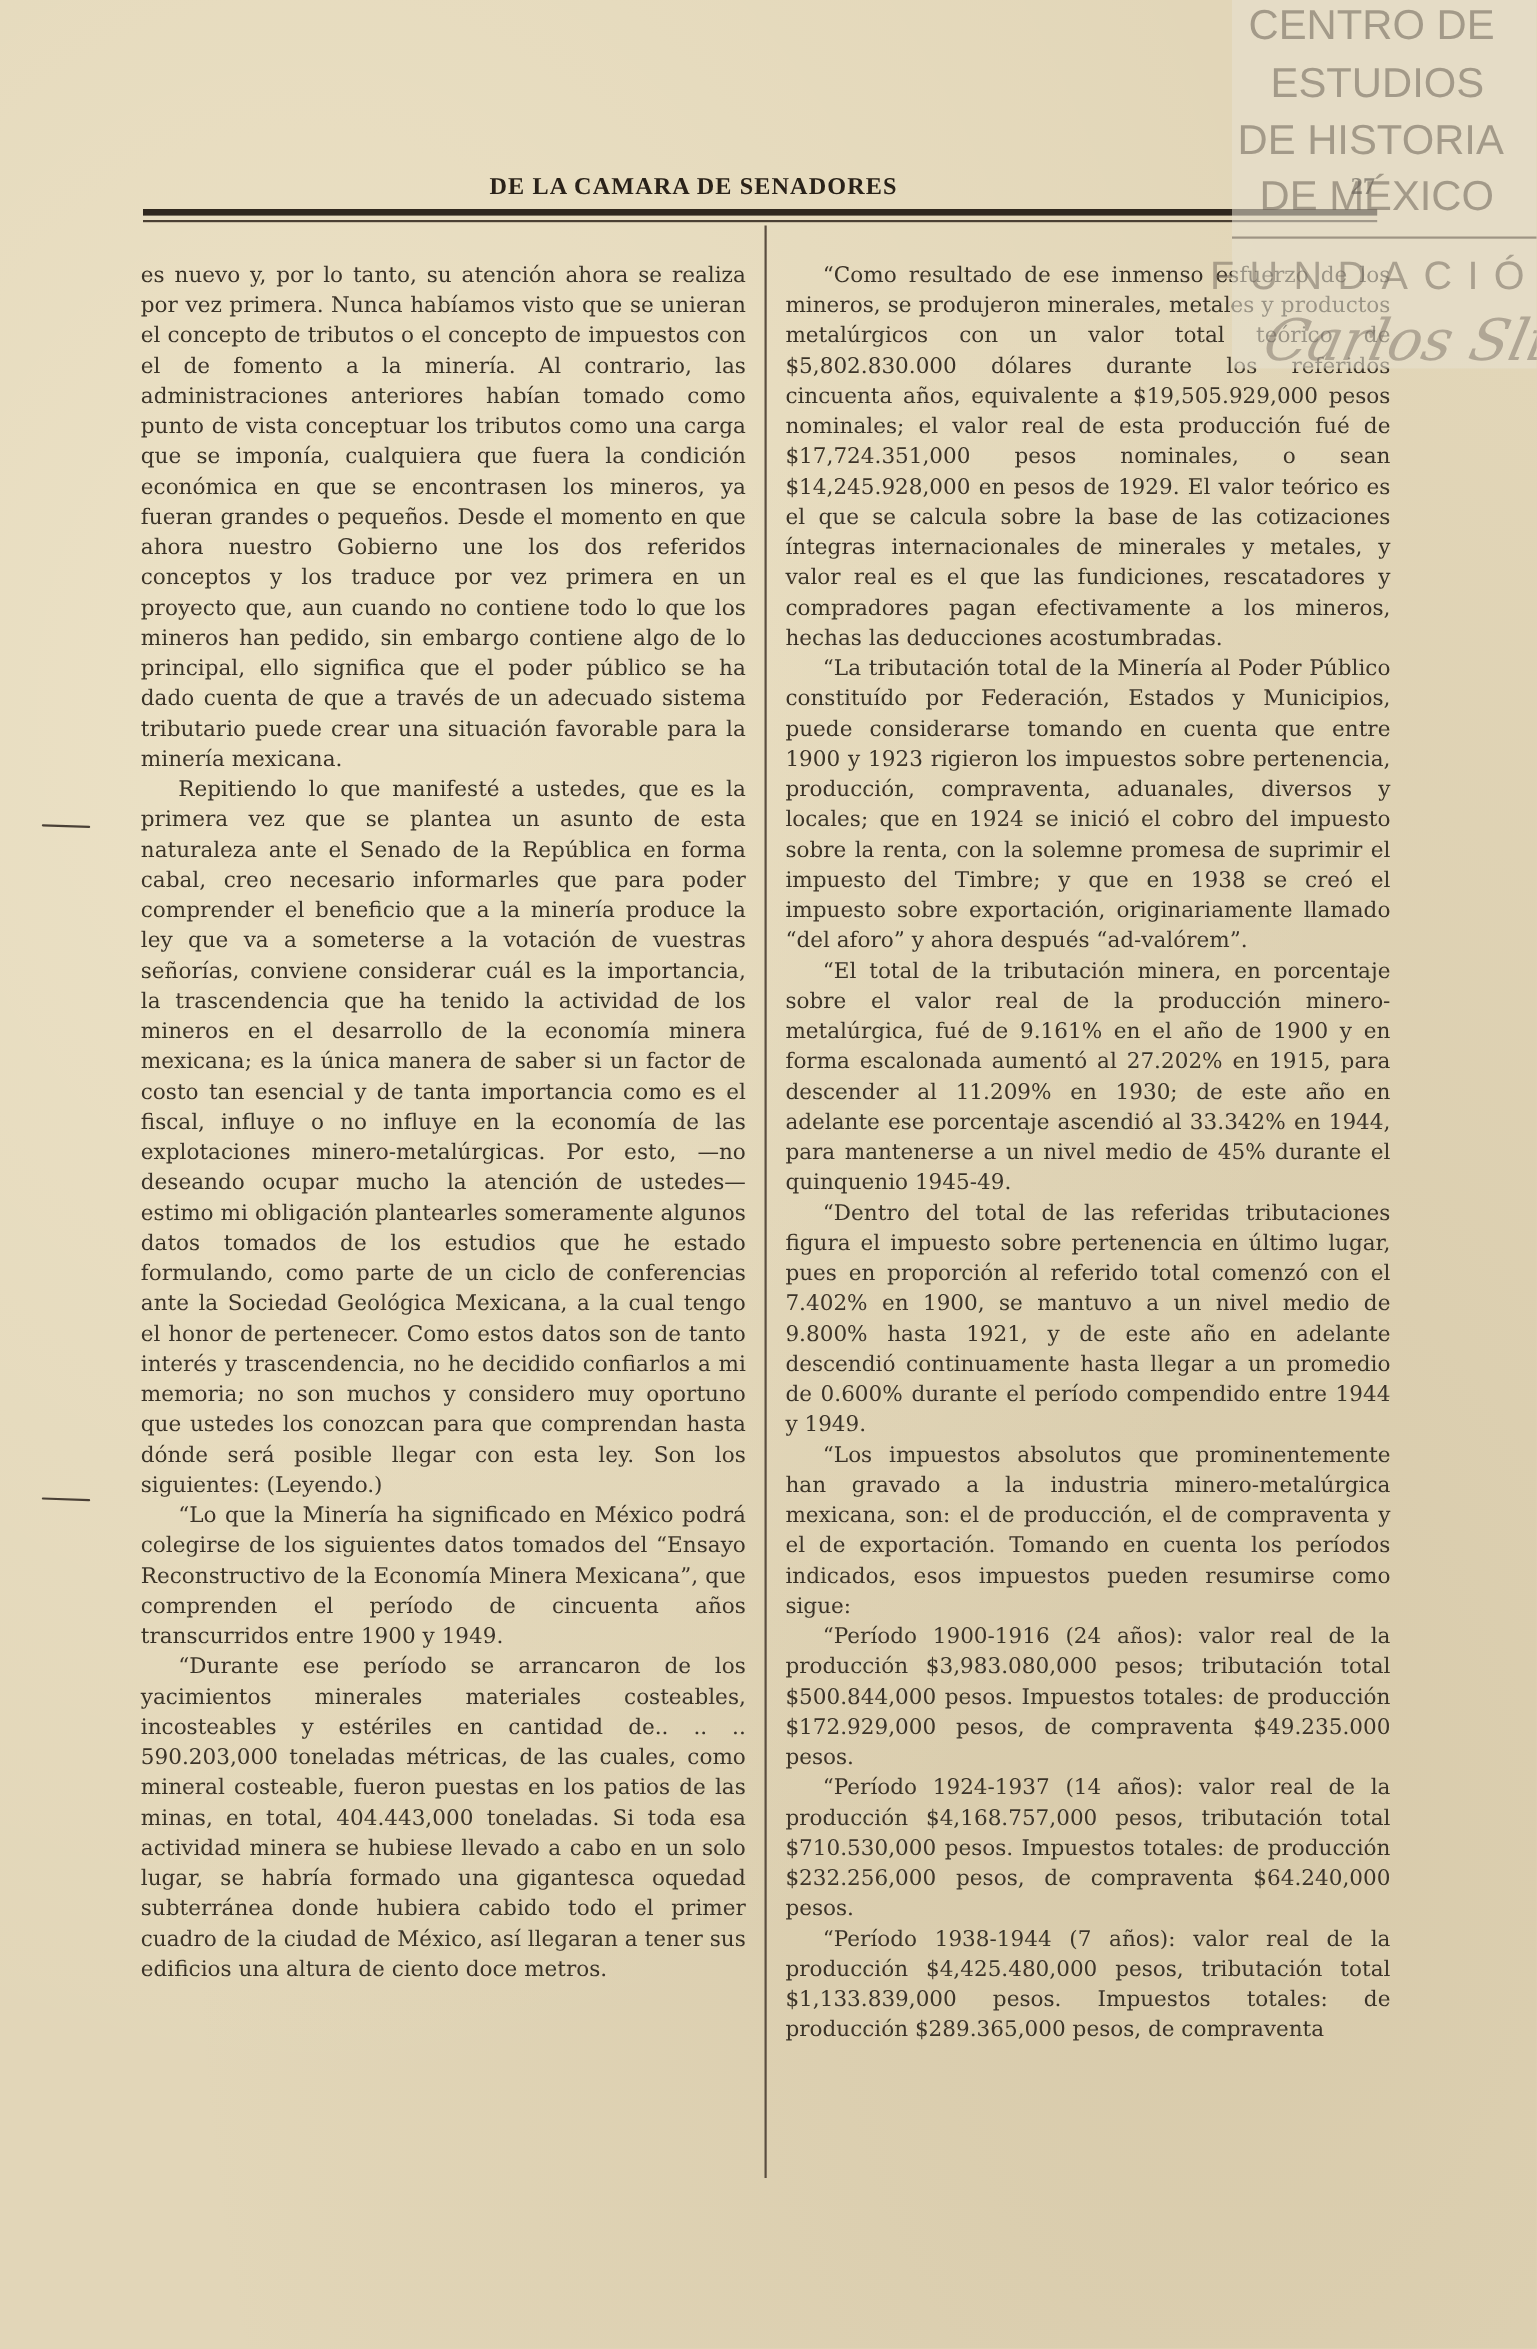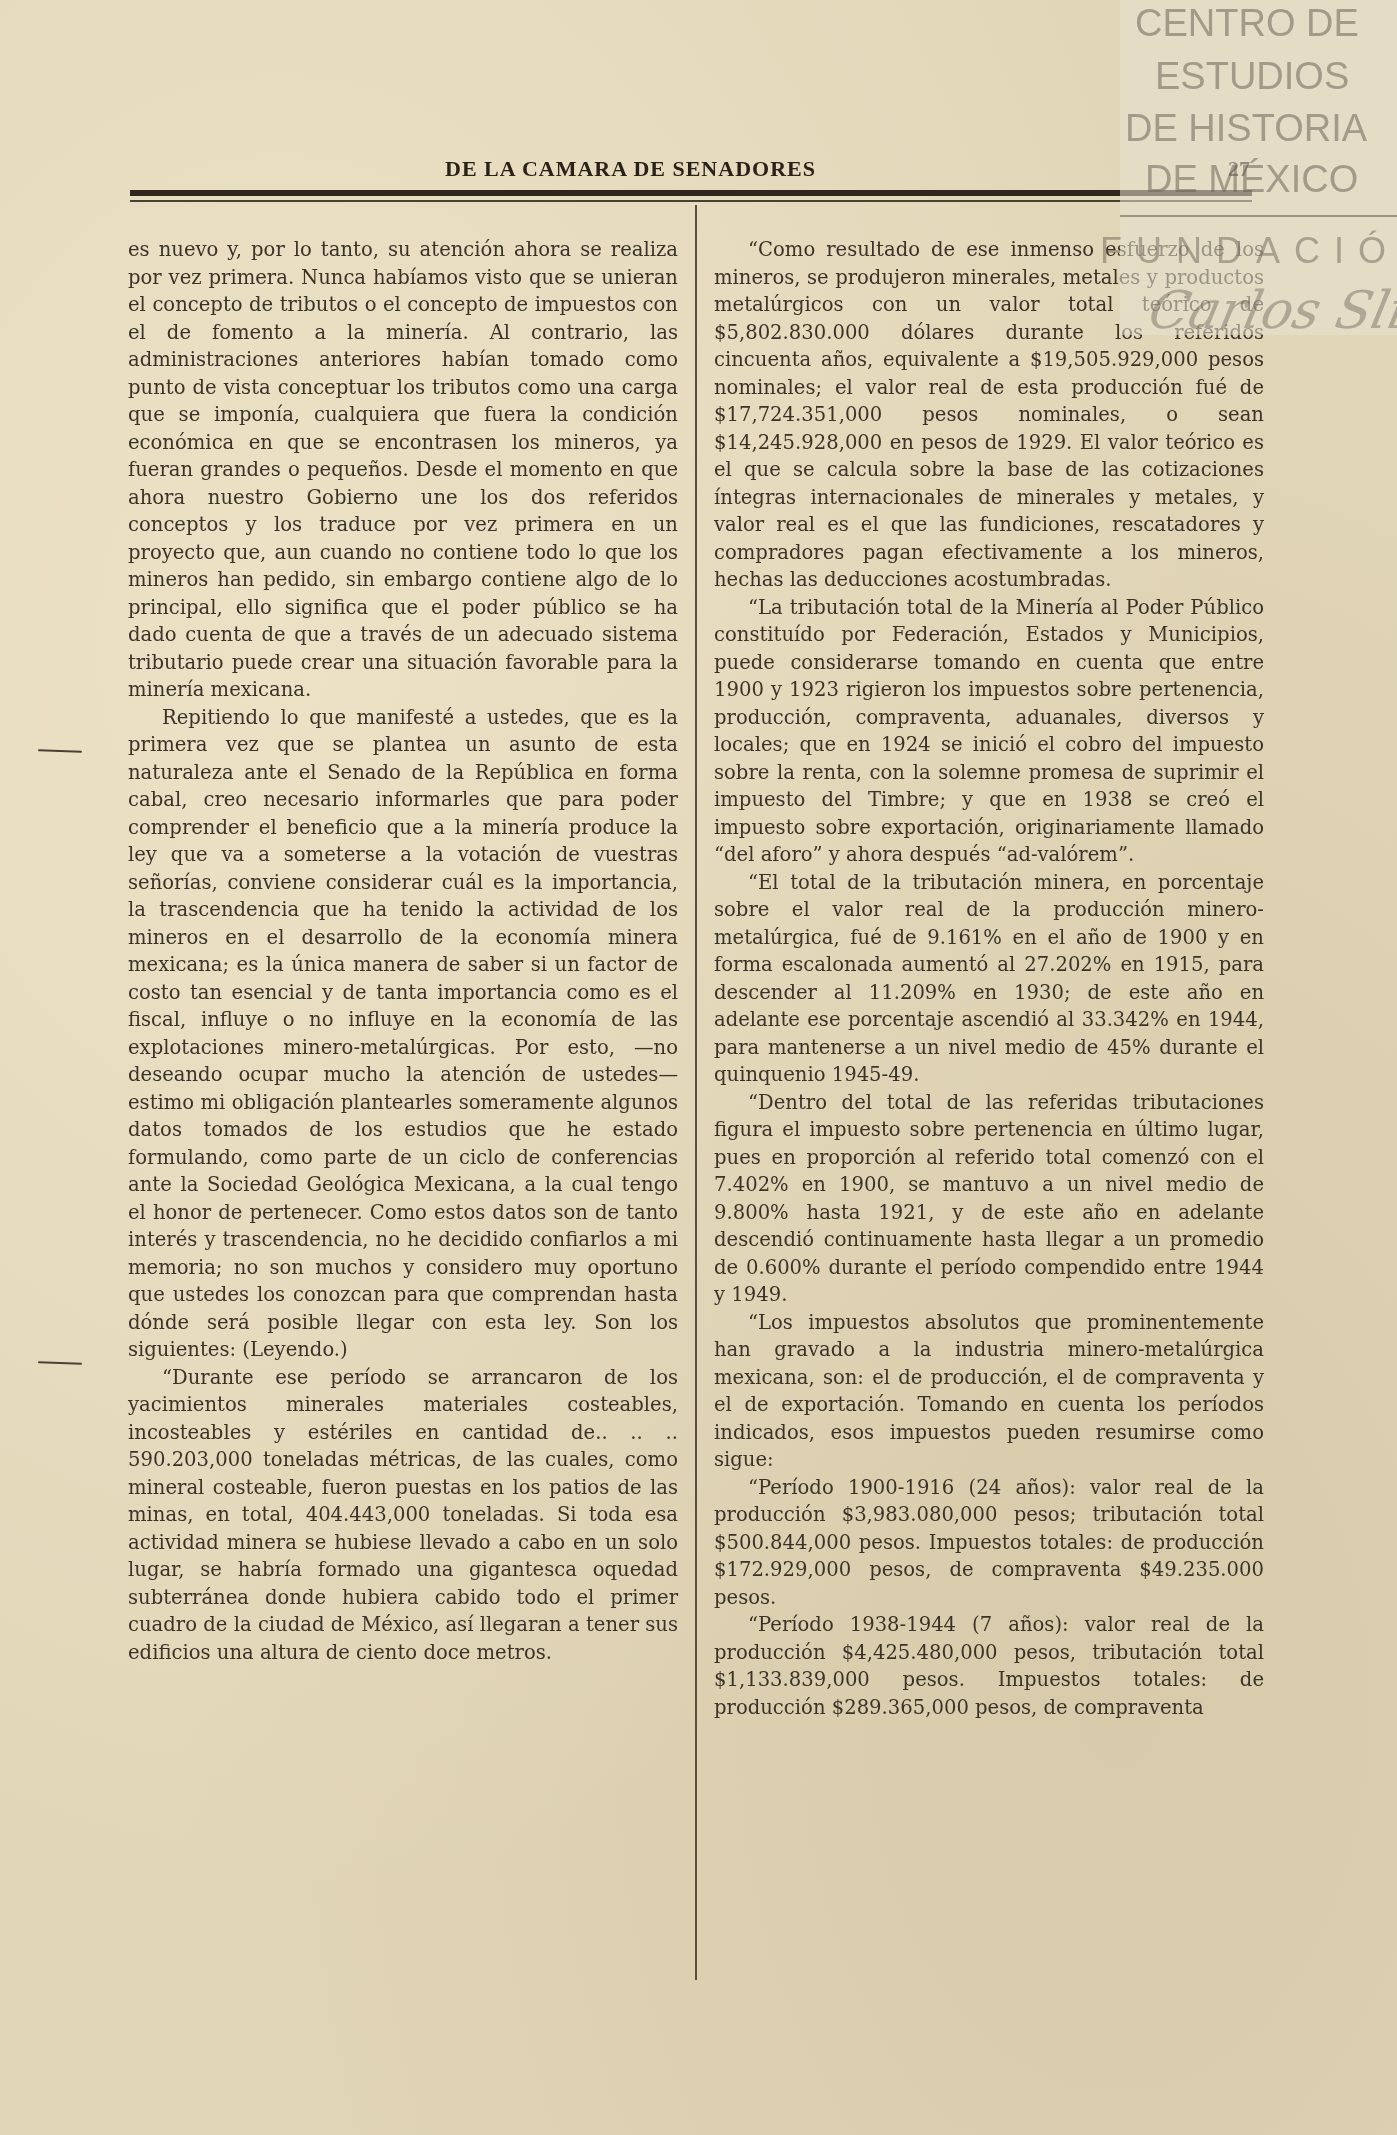--- a/index.html
+++ b/index.html
@@ -77,30 +77,32 @@
   <div class="rule-thick"></div>
   <div class="rule-thin"></div>
   <div class="col-divider"></div>
 
   <div class="margin-mark" style="top:750px;"></div>
   <div class="margin-mark" style="top:1362px;"></div>
 
   <div class="column col-left">
     <p>es nuevo y, por lo tanto, su atención ahora se realiza por vez primera. Nunca habíamos visto que se unieran el concepto de tributos o el concepto de impuestos con el de fomento a la minería. Al contrario, las administraciones anteriores habían tomado como punto de vista conceptuar los tributos como una carga que se imponía, cualquiera que fuera la condición económica en que se encontrasen los mineros, ya fueran grandes o pequeños. Desde el mo­mento en que ahora nuestro Gobierno une los dos referidos conceptos y los traduce por vez primera en un proyecto que, aun cuando no contiene todo lo que los mineros han pedido, sin embargo contiene algo de lo principal, ello significa que el poder público se ha dado cuen­ta de que a través de un adecuado sistema tributario puede crear una situación favora­ble para la minería mexicana.</p>
     <p class="indent">Repitiendo lo que manifesté a ustedes, que es la primera vez que se plantea un asunto de esta naturaleza ante el Senado de la Re­pública en forma cabal, creo necesario infor­marles que para poder comprender el benefi­cio que a la minería produce la ley que va a someterse a la votación de vuestras señorías, conviene considerar cuál es la importancia, la trascendencia que ha tenido la actividad de los mineros en el desarrollo de la economía mi­nera mexicana; es la única manera de saber si un factor de costo tan esencial y de tanta importancia como es el fiscal, influye o no influye en la economía de las explotaciones minero-metalúrgicas. Por esto, —no deseando ocupar mucho la atención de ustedes— estimo mi obligación plantearles someramente algunos datos tomados de los estudios que he estado formulando, como parte de un ciclo de confe­rencias ante la Sociedad Geológica Mexicana, a la cual tengo el honor de pertenecer. Como estos datos son de tanto interés y trascenden­cia, no he decidido confiarlos a mi memoria; no son muchos y considero muy oportuno que ustedes los conozcan para que comprendan has­ta dónde será posible llegar con esta ley. Son los siguientes: (Leyendo.)</p>
+    <p class="indent">“Lo que la Minería ha significado en Mé­xico podrá colegirse de los siguientes datos tomados del “Ensayo Reconstructivo de la Eco­nomía Minera Mexicana”, que comprenden el período de cincuenta años transcurridos entre 1900 y 1949.</p>
     <p class="indent">“Durante ese período se arrancaron de los yacimientos minerales materiales costeables, incosteables y estériles en cantidad de.. .. .. 590.203,000 toneladas métricas, de las cuales, como mineral costeable, fueron puestas en los patios de las minas, en total, 404.443,000 tone­ladas. Si toda esa actividad minera se hubiese llevado a cabo en un solo lugar, se habría formado una gigantesca oquedad subterránea donde hubiera cabido todo el primer cuadro de la ciudad de México, así llegaran a tener sus edificios una altura de ciento doce metros.</p>
   </div>
 
   <div class="column col-right">
     <p class="indent">“Como resultado de ese inmenso esfuerzo de los mineros, se produjeron minerales, me­tales y productos metalúrgicos con un valor total teórico de $5,802.830.000 dólares durante los referidos cincuenta años, equivalente a $19,505.929,000 pesos nominales; el valor real de esta producción fué de $17,724.351,000 pesos nominales, o sean $14,245.928,000 en pesos de 1929. El valor teórico es el que se calcula so­bre la base de las cotizaciones íntegras inter­nacionales de minerales y metales, y valor real es el que las fundiciones, rescatadores y com­pradores pagan efectivamente a los mineros, hechas las deducciones acostumbradas.</p>
     <p class="indent">“La tributación total de la Minería al Po­der Público constituído por Federación, Esta­dos y Municipios, puede considerarse tomando en cuenta que entre 1900 y 1923 rigieron los impuestos sobre pertenencia, producción, com­praventa, aduanales, diversos y locales; que en 1924 se inició el cobro del impuesto sobre la renta, con la solemne promesa de suprimir el impuesto del Timbre; y que en 1938 se creó el impuesto sobre exportación, originariamen­te llamado “del aforo” y ahora después “ad-valórem”.</p>
     <p class="indent">“El total de la tributación minera, en por­centaje sobre el valor real de la producción minero-metalúrgica, fué de 9.161% en el año de 1900 y en forma escalonada aumentó al 27.202% en 1915, para descender al 11.209% en 1930; de este año en adelante ese porcentaje ascendió al 33.342% en 1944, para mantenerse a un nivel medio de 45% durante el quinquenio 1945-49.</p>
     <p class="indent">“Dentro del total de las referidas tributa­ciones figura el impuesto sobre pertenencia en último lugar, pues en proporción al referido total comenzó con el 7.402% en 1900, se man­tuvo a un nivel medio de 9.800% hasta 1921, y de este año en adelante descendió continua­mente hasta llegar a un promedio de 0.600% durante el período compendido entre 1944 y 1949.</p>
     <p class="indent">“Los impuestos absolutos que prominente­mente han gravado a la industria minero-me­talúrgica mexicana, son: el de producción, el de compraventa y el de exportación. Tomando en cuenta los períodos indicados, esos impues­tos pueden resumirse como sigue:</p>
     <p class="indent">“Período 1900-1916 (24 años): valor real de la producción $3,983.080,000 pesos; tributación total $500.844,000 pesos. Impuestos totales: de producción $172.929,000 pesos, de compraventa $49.235.000 pesos.</p>
+    <p class="indent">“Período 1924-1937 (14 años): valor real de la producción $4,168.757,000 pesos, tributación total $710.530,000 pesos. Impuestos totales: de producción $232.256,000 pesos, de compraventa $64.240,000 pesos.</p>
     <p class="indent">“Período 1938-1944 (7 años): valor real de la producción $4,425.480,000 pesos, tributación total $1,133.839,000 pesos. Impuestos totales: de producción $289.365,000 pesos, de compraventa</p>
   </div>
 
   <div class="watermark"></div>
   <div class="wm-line" style="left:1135px; top:2px;">CENTRO DE</div>
   <div class="wm-line" style="left:1155px; top:55px;">ESTUDIOS</div>
   <div class="wm-line" style="left:1125px; top:107px;">DE HISTORIA</div>
   <div class="wm-line" style="left:1145px; top:158px;">DE MÉXICO</div>
   <div class="wm-rule"></div>
   <div class="wm-fundacion">FUNDACIÓN</div>

